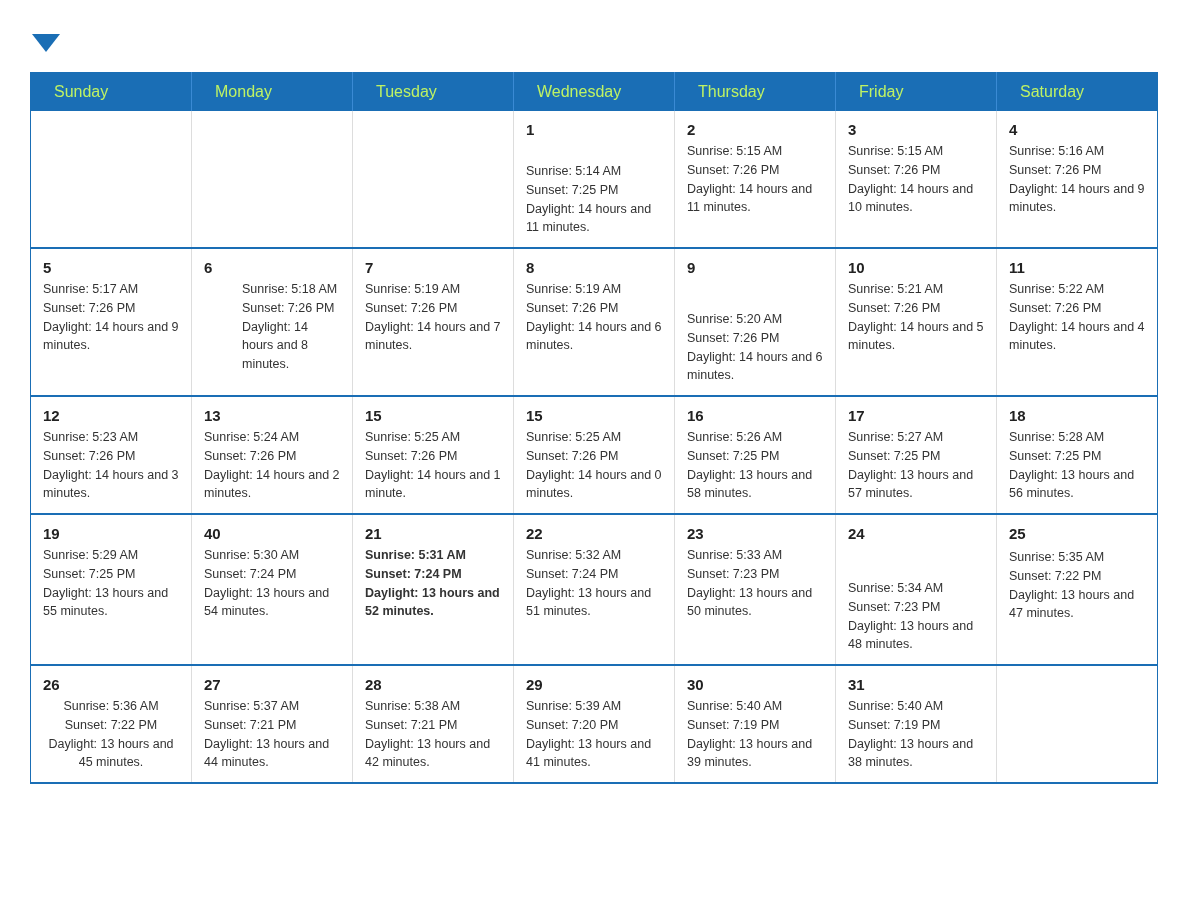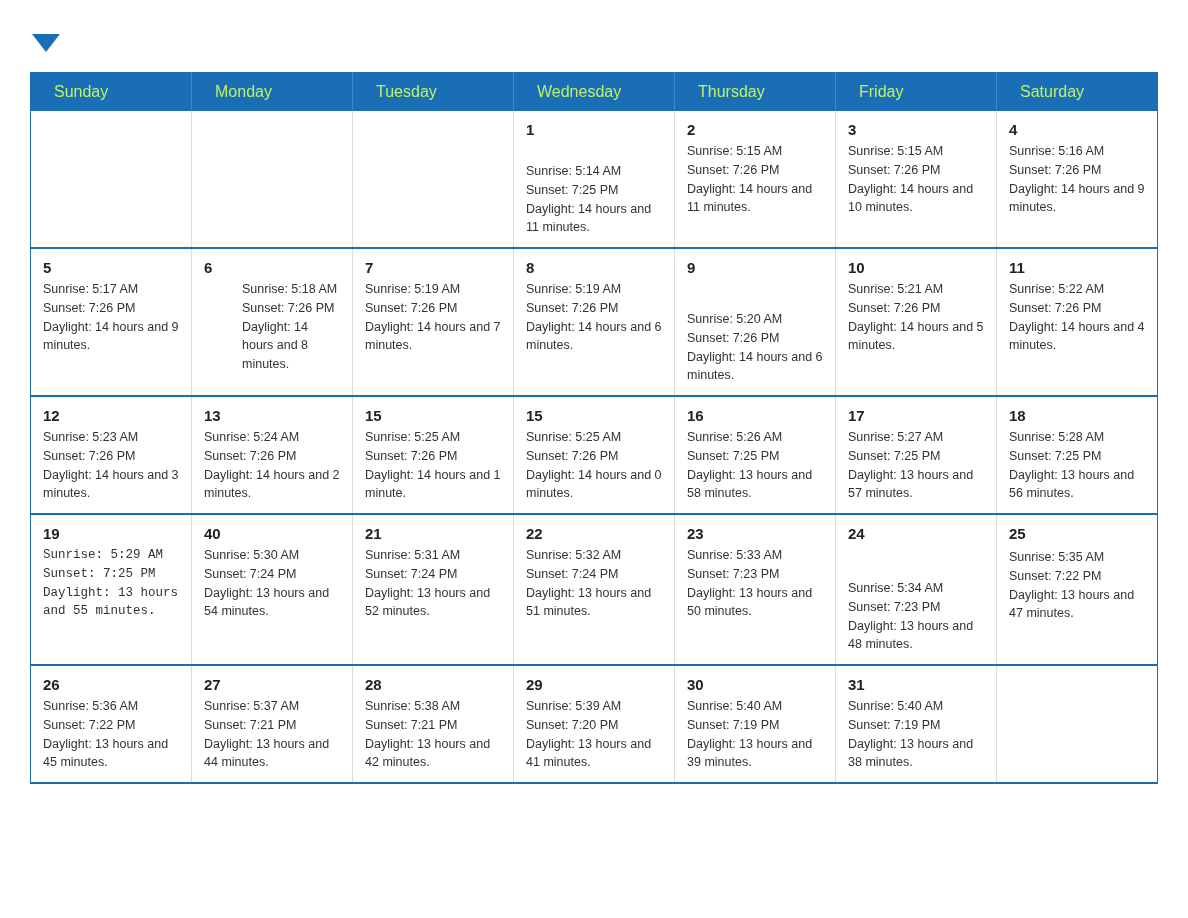--- a/index.html
+++ b/index.html
@@ -247,33 +247,33 @@
         <td>
           <span class="day-num">18</span>
           <div class="day-info" style="white-space: pre-line;">Sunrise: 5:28 AM
 Sunset: 7:25 PM
 Daylight: 13 hours and 56 minutes.</div>
         </td>
       </tr>
       <tr>
         <td>
           <span class="day-num">19</span>
-          <div class="day-info" style="white-space: pre-line; font-family: Liberation Mono, monospace;">Sunrise: 5:29 AM
+          <div class="day-info" style="white-space: pre-line;">Sunrise: 5:29 AM
 Sunset: 7:25 PM
 Daylight: 13 hours and 55 minutes.</div>
         </td>
         <td>
           <span class="day-num">40</span>
           <div class="day-info" style="white-space: pre-line;">Sunrise: 5:30 AM
 Sunset: 7:24 PM
 Daylight: 13 hours and 54 minutes.</div>
         </td>
         <td>
           <span class="day-num">21</span>
-          <div class="day-info" style="white-space: pre-line;">Sunrise: 5:31 AM
+          <div class="day-info" style="white-space: pre-line; font-weight: bold;">Sunrise: 5:31 AM
 Sunset: 7:24 PM
 Daylight: 13 hours and 52 minutes.</div>
         </td>
         <td>
           <span class="day-num">22</span>
           <div class="day-info" style="white-space: pre-line;">Sunrise: 5:32 AM
 Sunset: 7:24 PM
 Daylight: 13 hours and 51 minutes.</div>
         </td>
         <td>
@@ -291,21 +291,21 @@
         <td>
           <span class="day-num">25</span>
           <div class="day-info" style="white-space: pre-line; margin-top: 6px;">Sunrise: 5:35 AM
 Sunset: 7:22 PM
 Daylight: 13 hours and 47 minutes.</div>
         </td>
       </tr>
       <tr>
         <td>
           <span class="day-num">26</span>
-          <div class="day-info" style="white-space: pre-line;">Sunrise: 5:36 AM
+          <div class="day-info" style="white-space: pre-line; text-align: center;">Sunrise: 5:36 AM
 Sunset: 7:22 PM
 Daylight: 13 hours and 45 minutes.</div>
         </td>
         <td>
           <span class="day-num">27</span>
           <div class="day-info" style="white-space: pre-line;">Sunrise: 5:37 AM
 Sunset: 7:21 PM
 Daylight: 13 hours and 44 minutes.</div>
         </td>
         <td>

